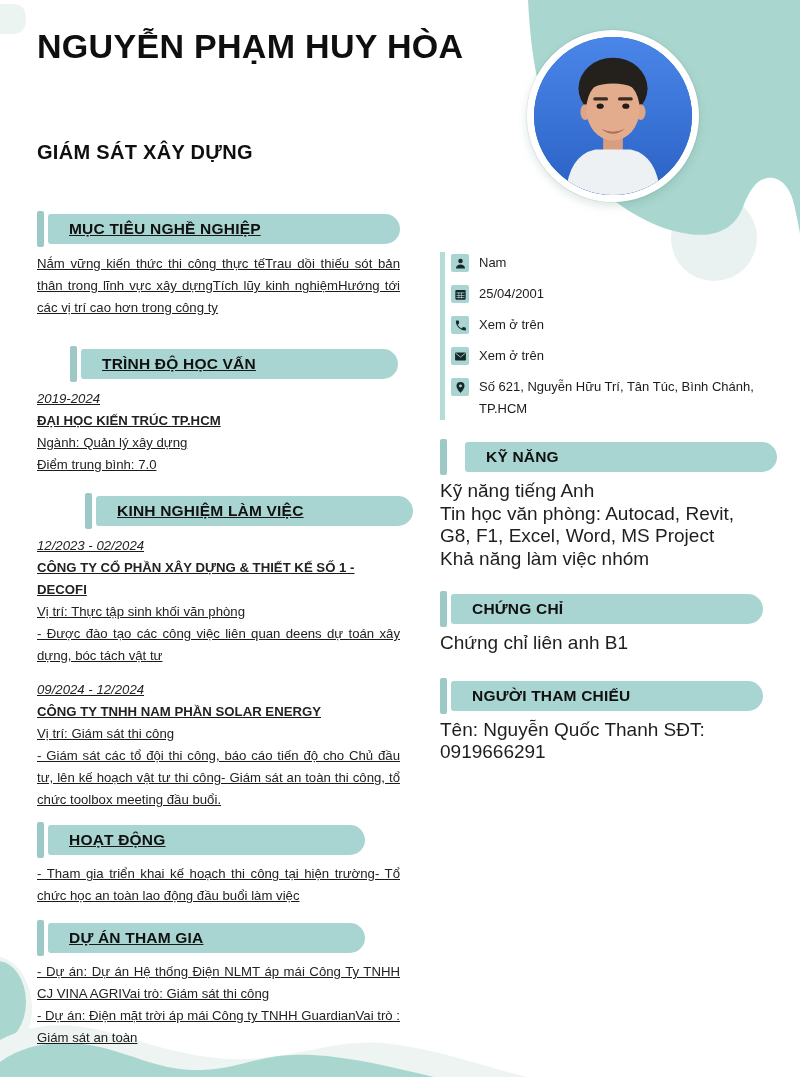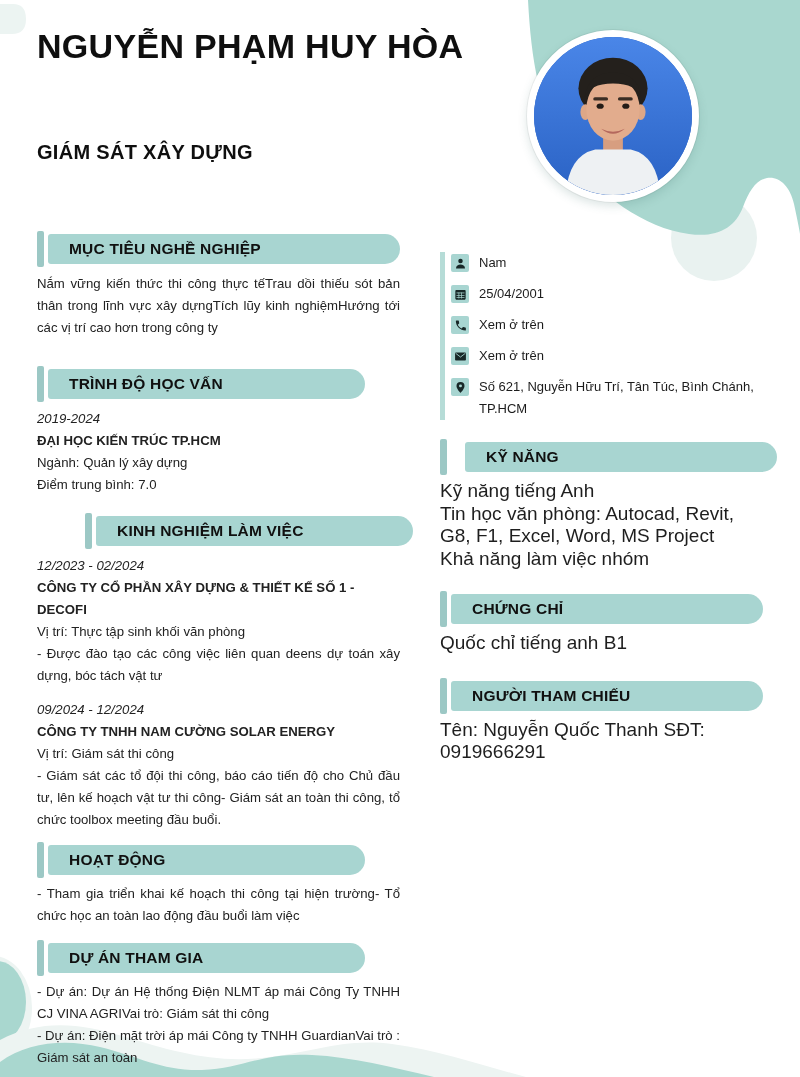--- a/index.html
+++ b/index.html
@@ -22,21 +22,21 @@
   }
   .photo {
     position:absolute; left:527px; top:30px; width:172px; height:172px;
     border-radius:50%; border:7px solid #fff; overflow:hidden;
     box-shadow:0 0 0 1px rgba(0,0,0,.05), 0 4px 10px rgba(60,110,105,.18);
     background:#2a62c4; z-index:2;
   }
   .photo svg { display:block; width:100%; height:100%; }
 
   
-  .col-left  { position:absolute; left:37px;  top:234px; width:363px; }
+  .col-left  { position:absolute; left:37px;  top:214px; width:363px;text-decoration:underline; }
   .col-right { position:absolute; left:440px; top:252px; width:326px; }
 
   
   .sec-head { position:relative; height:30px; }
   .sec-accent {
     position:absolute; left:0; top:-3px; width:7px; height:36px;
     background:#9cc8c5; border-radius:2px;
   }
   .sec-pill {
     margin-left:11px; height:30px; width:317px;
@@ -56,21 +56,21 @@
   .plain  { line-height:23px; }
 
   .mt8  { margin-top:8px; }
   .mt12 { margin-top:12px; }
   .mt14 { margin-top:14px; }
   .mt16 { margin-top:16px; }
   .mt20 { margin-top:20px;margin-left:48px; }
   .mt22 { margin-top:22px;padding-left:14px; }
   .mt24 { margin-top:24px; }
   .mt26 { margin-top:26px; }
-  .mt30 { margin-top:30px; }
+  .mt30 { margin-top:30px;margin-left:33px; }
 
   .activities-text { line-height:25px; }
 
   
   .info-list { border-left:5px solid #b6dcd7; padding-left:6px; }
   .info-row { display:flex; align-items:flex-start; gap:10px; margin-bottom:9px; }
   .info-row:last-child { margin-bottom:4px; }
   .icon-box {
     width:18px; height:18px; flex:0 0 18px; margin-top:2px;
     background:#a8d5d1; border-radius:2px;
@@ -156,21 +156,21 @@
       <div class="sec-pill">KINH NGHIỆM LÀM VIỆC</div>
     </div>
     <div>
       <p class="body period">12/2023 - 02/2024</p>
       <p class="body org">CÔNG TY CỔ PHẦN XÂY DỰNG &amp; THIẾT KẾ SỐ 1 - DECOFI</p>
       <p class="body plain">Vị trí: Thực tập sinh khối văn phòng</p>
       <p class="body just">- Được đào tạo các công việc liên quan deens dự toán xây dựng, bóc tách vật tư</p>
     </div>
     <div class="mt12">
       <p class="body period">09/2024 - 12/2024</p>
-      <p class="body org">CÔNG TY TNHH NAM CƯỜNG SOLAR ENERGY</p>
+      <p class="body org">CÔNG TY TNHH NAM PHẦN SOLAR ENERGY</p>
       <p class="body plain">Vị trí: Giám sát thi công</p>
       <p class="body just">- Giám sát các tổ đội thi công, báo cáo tiến độ cho Chủ đầu tư, lên kế hoạch vật tư thi công- Giám sát an toàn thi công, tổ chức toolbox meeting đầu buổi.</p>
     </div>
 
     <div class="sec-head mt14">
       <span class="sec-accent"></span>
       <div class="sec-pill">HOẠT ĐỘNG</div>
     </div>
     <p class="body just activities-text mt8">- Tham gia triển khai kế hoạch thi công tại hiện trường- Tổ chức học an toàn lao động đầu buổi làm việc</p>
 
@@ -243,21 +243,21 @@
     <div class="mt8">
       <p class="rline">Kỹ năng tiếng Anh</p>
       <p class="rline">Tin học văn phòng: Autocad, Revit, G8, F1, Excel, Word, MS Project</p>
       <p class="rline">Khả năng làm việc nhóm</p>
     </div>
 
     <div class="sec-head mt24">
       <span class="sec-accent"></span>
       <div class="sec-pill">CHỨNG CHỈ</div>
     </div>
-    <p class="rline mt8">Quốc chỉ tiếng anh B1</p>
+    <p class="rline mt8">Chứng chỉ liên anh B1</p>
 
     <div class="sec-head mt26">
       <span class="sec-accent"></span>
       <div class="sec-pill">NGƯỜI THAM CHIẾU</div>
     </div>
     <p class="rline mt8">Tên: Nguyễn Quốc Thanh SĐT: 0919666291</p>
 
   </div>
 
   <div class="watermark">@jobgovn.com</div>

